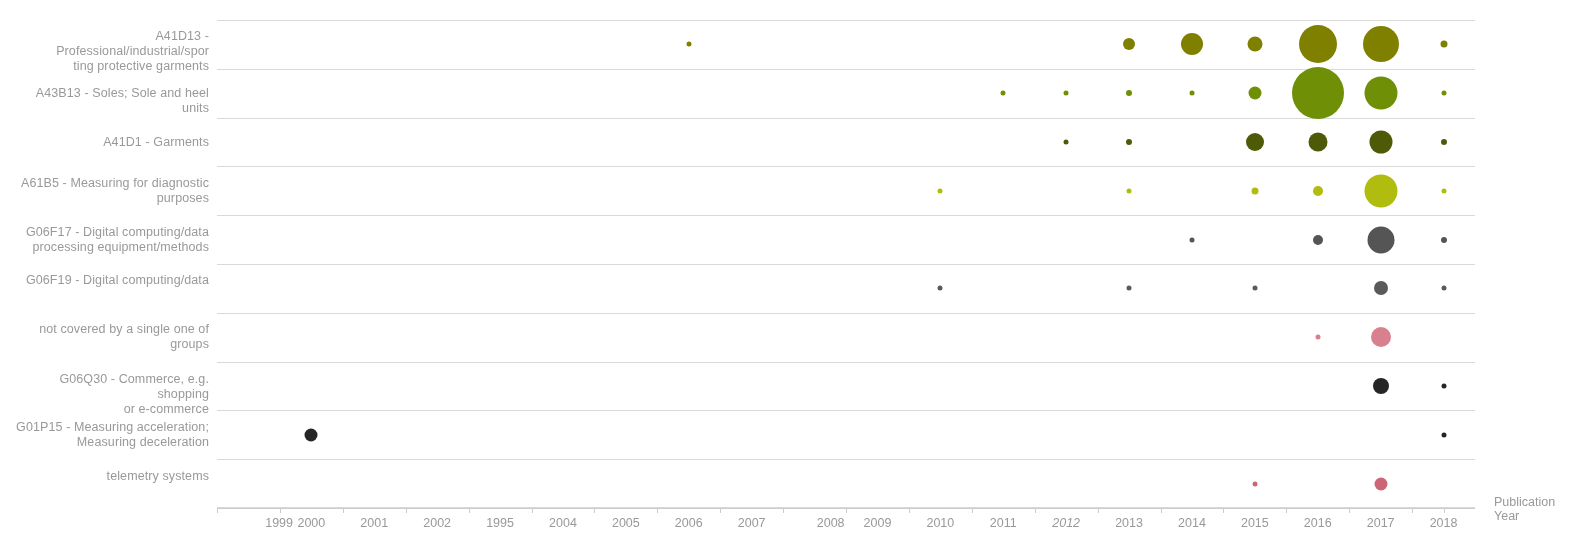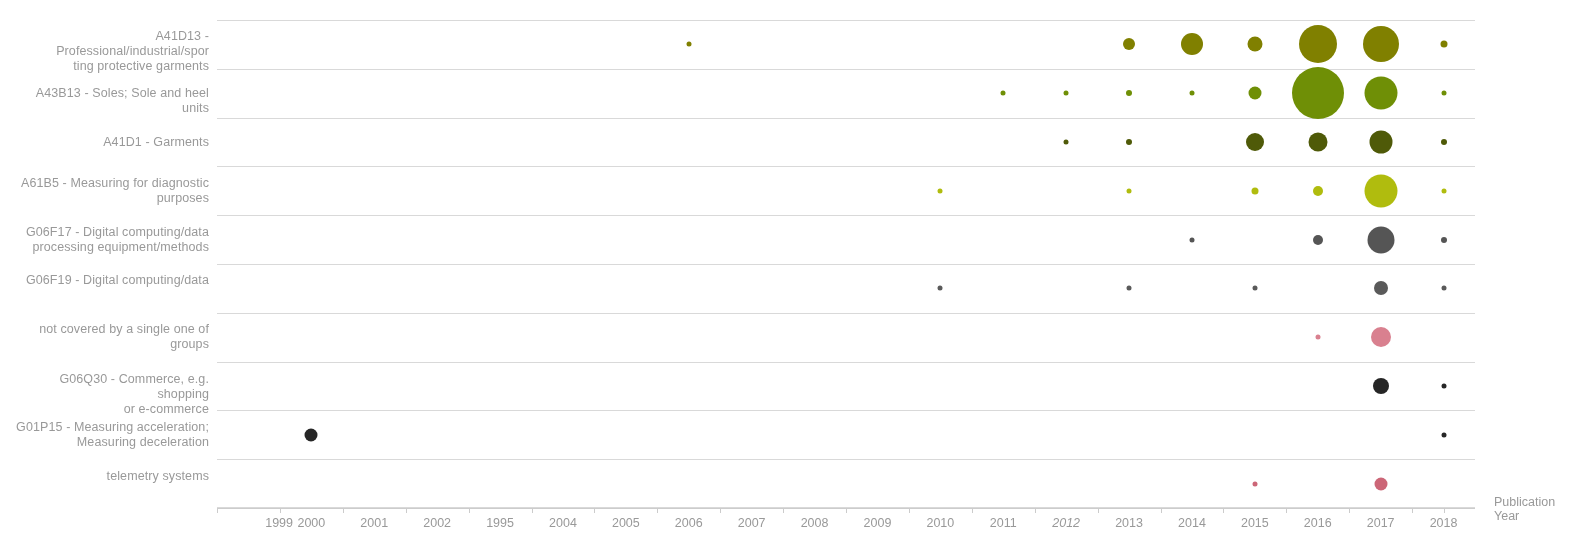--- a/index.html
+++ b/index.html
@@ -189,21 +189,21 @@
       <div class="x-tick-label" style="left: 500.05px;">1995</div>
       <div class="x-tick" style="left: 531.5px;"></div>
       <div class="x-tick-label" style="left: 562.95px;">2004</div>
       <div class="x-tick" style="left: 594.4px;"></div>
       <div class="x-tick-label" style="left: 625.85px;">2005</div>
       <div class="x-tick" style="left: 657.3px;"></div>
       <div class="x-tick-label" style="left: 688.75px;">2006</div>
       <div class="x-tick" style="left: 720.2px;"></div>
       <div class="x-tick-label" style="left: 751.65px;">2007</div>
       <div class="x-tick" style="left: 783.1px;"></div>
-      <div class="x-tick-label" style="left: 814.55px;">2008</div>
+      <div class="x-tick-label" style="left: 814.55px; text-align: right;">2008</div>
       <div class="x-tick" style="left: 846px;"></div>
       <div class="x-tick-label" style="left: 877.45px;">2009</div>
       <div class="x-tick" style="left: 908.9px;"></div>
       <div class="x-tick-label" style="left: 940.35px;">2010</div>
       <div class="x-tick" style="left: 971.8px;"></div>
       <div class="x-tick-label" style="left: 1003.25px;">2011</div>
       <div class="x-tick" style="left: 1034.7px;"></div>
       <div class="x-tick-label" style="left: 1066.15px; font-style: italic;">2012</div>
       <div class="x-tick" style="left: 1097.6px;"></div>
       <div class="x-tick-label" style="left: 1129.05px;">2013</div>

